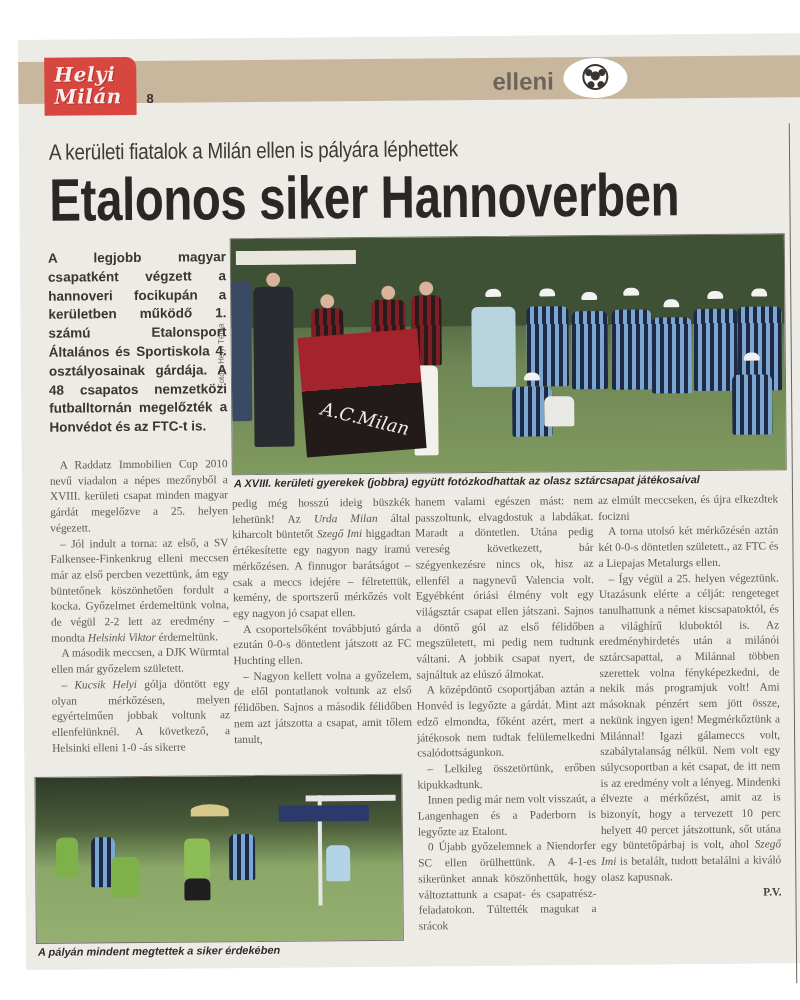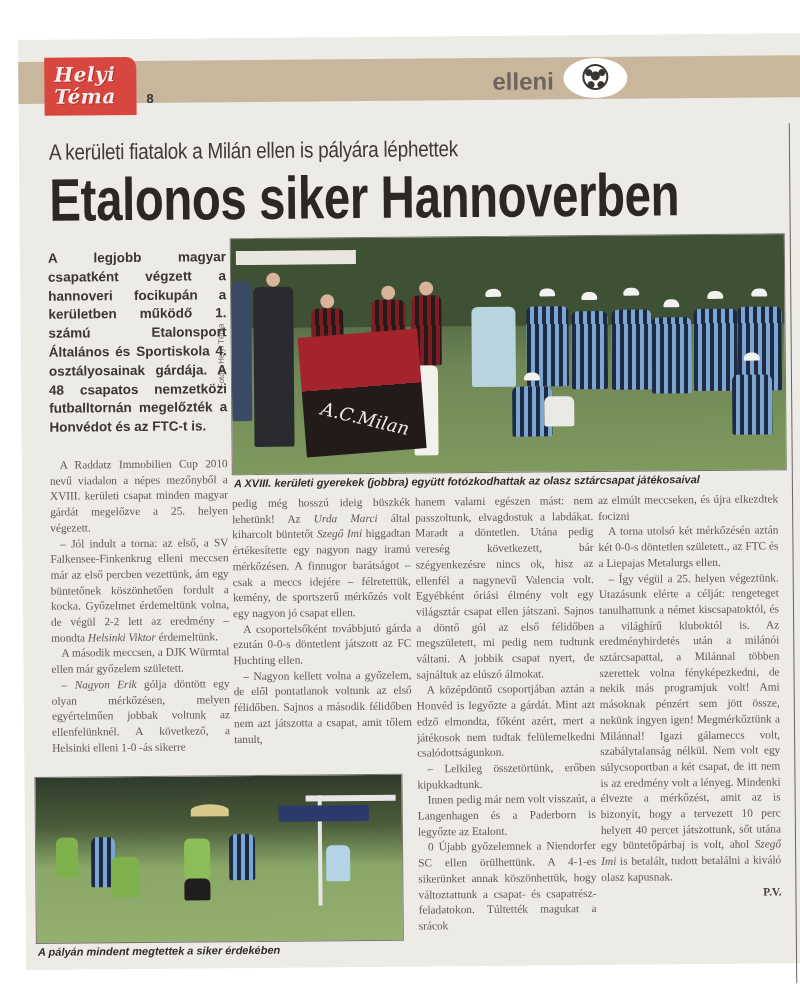--- a/index.html
+++ b/index.html
@@ -158,21 +158,21 @@
 </style>
 </head>
 <body>
 
 <div class="page">
  <div class="paper">
 
   <div class="band"></div>
   <div class="logo">
     <div>Helyi</div>
-    <div>Téma</div>
+    <div>Milán</div>
   </div>
   <div class="pagenum">8</div>
   <div class="section">elleni</div>
   <div class="ball-bubble">
     <div class="ball"></div>
   </div>
 
   <div class="kicker">A kerületi fiatalok a Milán ellen is pályára léphettek</div>
   <div class="headline">Etalonos siker Hannoverben</div>
 
@@ -219,25 +219,25 @@
   </div>
   <div class="credit">Fotók: Helyi Téma</div>
   <div class="caption cap1">A XVIII. kerületi gyerekek (jobbra) együtt fotózkodhattak az olasz sztárcsapat játékosaival</div>
 
   <div class="lead">A legjobb magyar csapatként végzett a hannoveri focikupán a kerületben működő 1. számú Etalonsport Általános és Sportiskola 4. osztályosainak gárdája. A 48 csapatos nemzetközi futballtornán megelőzték a Honvédot és az FTC-t is.</div>
 
   <div class="col c1">
     <p>A Raddatz Immobilien Cup 2010 nevű viadalon a népes mezőnyből a XVIII. kerületi csapat minden magyar gárdát megelőzve a 25. helyen végezett.</p>
     <p><span>– Jól indult a torna: az első, a SV Falkensee-Finkenkrug elleni meccsen már az első percben vezettünk, ám egy büntetőnek köszönhetően fordult a kocka. Győzelmet érdemeltünk volna, de végül 2-2 lett az eredmény – mondta </span><i>Helsinki Viktor</i><span> érdemeltünk.</span></p>
     <p>A második meccsen, a DJK Würmtal ellen már győzelem született.</p>
-    <p><span>– </span><i>Nagyon Erik</i><span> gólja döntött egy olyan mérkőzésen, melyen egyértelműen jobbak voltunk az ellenfelünknél. A következő, a Helsinki elleni 1-0 -ás sikerre</span></p>
+    <p><span>– </span><i>Kucsik Helyi</i><span> gólja döntött egy olyan mérkőzésen, melyen egyértelműen jobbak voltunk az ellenfelünknél. A következő, a Helsinki elleni 1-0 -ás sikerre</span></p>
   </div>
 
   <div class="col c2">
-    <p class="noind"><span>pedig még hosszú ideig büszkék lehetünk! Az </span><i>Urda Marci</i><span> által kiharcolt büntetőt </span><i>Szegő Imi</i><span> higgadtan értékesítette egy nagyon nagy iramú mérkőzésen. A finnugor barátságot – csak a meccs idejére – félretettük, kemény, de sportszerű mérkőzés volt egy nagyon jó csapat ellen.</span></p>
+    <p class="noind"><span>pedig még hosszú ideig büszkék lehetünk! Az </span><i>Urda Milan</i><span> által kiharcolt büntetőt </span><i>Szegő Imi</i><span> higgadtan értékesítette egy nagyon nagy iramú mérkőzésen. A finnugor barátságot – csak a meccs idejére – félretettük, kemény, de sportszerű mérkőzés volt egy nagyon jó csapat ellen.</span></p>
     <p>A csoportelsőként továbbjutó gárda ezután 0-0-s döntetlent játszott az FC Huchting ellen.</p>
     <p>– Nagyon kellett volna a győzelem, de elől pontatlanok voltunk az első félidőben. Sajnos a második félidőben nem azt játszotta a csapat, amit tőlem tanult,</p>
   </div>
 
   <div class="photo2">
     <div style="position:absolute;left:270px;top:20px;width:90px;height:6px;background:#e6e6e6;"></div>
     <div style="position:absolute;left:282px;top:20px;width:4px;height:110px;background:#e6e6e6;"></div>
     <div style="position:absolute;left:243px;top:30px;width:90px;height:16px;background:#2b3a6a;"></div>
     <div style="position:absolute;left:155px;top:28px;width:38px;height:12px;border-radius:50% 50% 0 0;background:#d7c98c;"></div>
     <div class="fig" style="left:20px;top:60px;width:22px;height:40px;background:#7fb14a;"></div>

